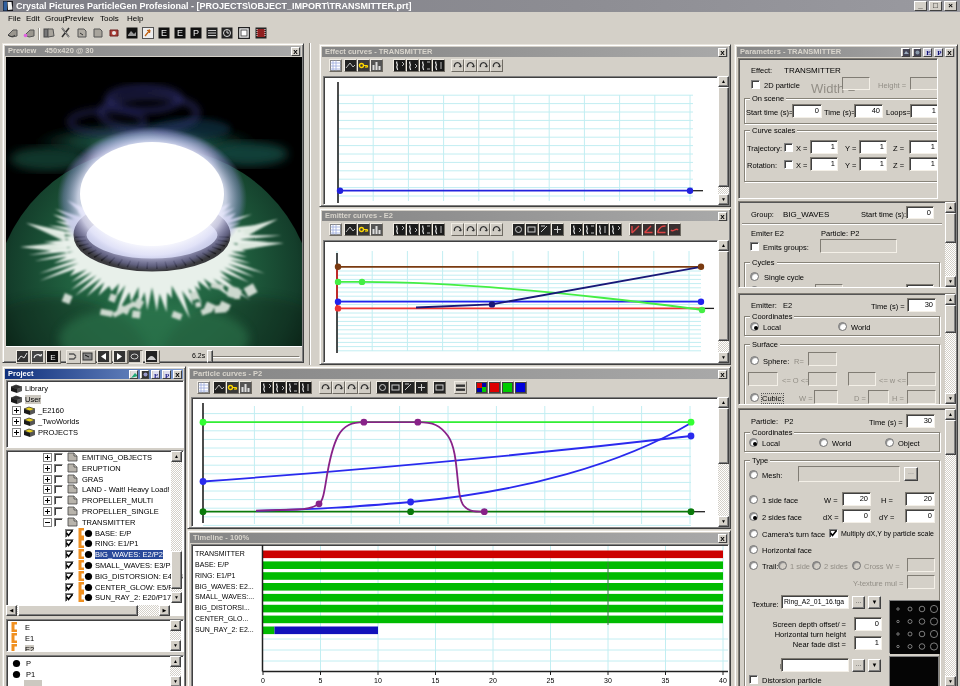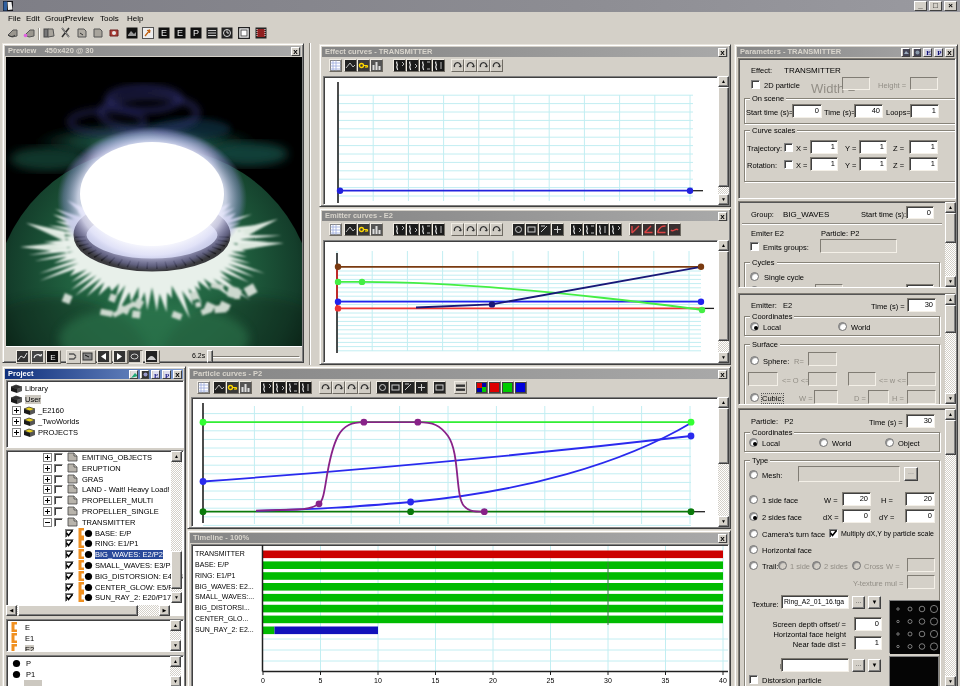--- a/index.html
+++ b/index.html
@@ -37,20 +37,21 @@
 .sbh .thumb{position:absolute;top:0;height:11px;background:#d4d0c8;border:1px solid;border-color:#fff #404040 #404040 #fff;box-shadow:inset -1px -1px 0 #808080;}
 .sect{position:absolute;border:1px solid;border-color:#807c74 #fff #fff #807c74;box-shadow:inset 1px 1px 0 #555, inset 2px 2px 0 #d4d0c8;background:#d4d0c8;overflow:hidden;}
 </style></head>
 <body>
 <div id="titlebar">
 <svg style="position:absolute;left:3px;top:1px" width="10" height="10" viewBox="0 0 10 10">
       <rect width="10" height="10" fill="#15151a"></rect>
       <rect x="0.5" y="0.5" width="3.5" height="9" fill="#2f5fa0"></rect>
       <path d="M4.5 1 L8.5 1 L9.5 8.5 L5 9 Z" fill="#f0f0f0"></path>
     </svg>
+<span style="position:absolute;left:16px;top:0;">Crystal Pictures ParticleGen Profesional - [PROJECTS\OBJECT_IMPORT\TRANSMITTER.prt]</span>
 <span class="winbtn" style="right:33px;">_</span>
     <span class="winbtn" style="right:18px;">□</span>
     <span class="winbtn" style="right:3px;">×</span>
 </div>
 <div id="menubar">
     <span style="left:8px;">File</span>
     <span style="left:26px;">Edit</span>
     <span style="left:45px;">Group</span>
     <span style="left:65px;">Preview</span>
     <span style="left:100px;">Tools</span>
@@ -1183,21 +1184,21 @@
         <svg width="7" height="7" style="position:absolute;left:0.5px;top:0.5px">
           <rect width="7" height="7" fill="#ccd"></rect>
           <text x="1.2" y="6.3" font-size="7" fill="#117" font-family="Liberation Serif">E</text>
         </svg>
       </span><span class="capbtn" style="right:12px;">
         <svg width="7" height="7" style="position:absolute;left:0.5px;top:0.5px">
           <rect width="7" height="7" fill="#ccd"></rect>
           <text x="1.2" y="6.3" font-size="7" fill="#117" font-family="Liberation Serif">P</text>
         </svg>
       </span><span class="pclose">x</span></div>
-<div class="sect" style="left:3px;top:13px;width:218px;height:141px;">
+<div class="sect" style="left:3px;top:13px;width:200px;height:141px;">
       <div class="lbl" style="left:12px;top:7px;font-size:7.5px;">Effect:</div>
       <div class="lbl" style="left:45px;top:7px;font-size:8px;">TRANSMITTER</div>
       <div class="check" style="left:12px;top:21px;"></div>
       <div class="lbl" style="left:25px;top:22px;font-size:7.5px;">2D particle</div>
       <div class="lbl dis" style="left:72px;top:22px;font-size:13px;">Width =</div>
       <div class="field dis" style="left:103px;top:18px;width:28px;height:13px;line-height:11px;font-size:7.5px;text-align:right;"></div>
       <div class="lbl dis" style="left:139px;top:22px;font-size:7.5px;">Height =</div>
       <div class="field dis" style="left:171px;top:18px;width:28px;height:13px;line-height:11px;font-size:7.5px;text-align:right;"></div>
       <div class="group" style="left:5px;top:39px;width:212px;height:26px;"></div>
       <div class="lbl" style="left:11px;top:35px;background:#d4d0c8;padding:0 2px;">On scene</div>
@@ -1364,21 +1365,21 @@
           <circle cx="20" cy="33.0" r="2" fill="none" stroke="#999" stroke-width="0.8"></circle>
           <circle cx="32" cy="33.0" r="2.8" fill="none" stroke="#999" stroke-width="0.8"></circle>
           <circle cx="44" cy="33.0" r="3.6" fill="none" stroke="#999" stroke-width="0.8"></circle>
           <circle cx="8" cy="45.5" r="1.2" fill="none" stroke="#999" stroke-width="0.8"></circle>
           <circle cx="20" cy="45.5" r="2" fill="none" stroke="#999" stroke-width="0.8"></circle>
           <circle cx="32" cy="45.5" r="2.8" fill="none" stroke="#999" stroke-width="0.8"></circle>
           <circle cx="44" cy="45.5" r="3.6" fill="none" stroke="#999" stroke-width="0.8"></circle>
         </svg></div>
       <div class="lbl" style="right:109px;text-align:right;top:211px;font-size:7.5px;">Screen depth offset/ =</div>
       <div class="field" style="left:115px;top:208px;width:28px;height:14px;line-height:12px;font-size:7.5px;text-align:right;">0</div>
-      <div class="lbl" style="right:109px;text-align:right;top:221px;font-size:7.5px;">Horizontal face height</div>
+      <div class="lbl" style="right:109px;text-align:right;top:221px;font-size:7.5px;">Horizontal turn height</div>
       <div class="lbl" style="right:109px;text-align:right;top:231px;font-size:7.5px;">Near fade dist =</div>
       <div class="field" style="left:115px;top:227px;width:28px;height:14px;line-height:12px;font-size:7.5px;text-align:right;">1</div>
       <div class="lbl" style="left:13px;top:253px;font-size:7.5px;margin-left:28px;">Bump:</div>
       <div class="field" style="left:42px;top:249px;width:68px;height:14px;line-height:12px;font-size:7.5px;text-align:right;"></div>
       <div class="abs" style="left:113px;top:250px;width:13px;height:13px;background:#d4d0c8;border:1px solid;border-color:#fff #404040 #404040 #fff;box-shadow:inset -1px -1px 0 #808080;font-size:7px;text-align:center;color:#555;">...</div>
       <div class="abs" style="left:129px;top:250px;width:13px;height:13px;background:#d4d0c8;border:1px solid;border-color:#fff #404040 #404040 #fff;box-shadow:inset -1px -1px 0 #808080;font-size:6px;text-align:center;line-height:11px;">▼</div>
       <div class="abs" style="left:150px;top:247px;width:50px;height:32px;background:#050505;border:1px solid #808080;"></div>
       <div class="check" style="left:10px;top:266px;"></div>
       <div class="lbl" style="left:23px;top:267px;font-size:7.5px;">Distorsion particle</div>
     </div>

